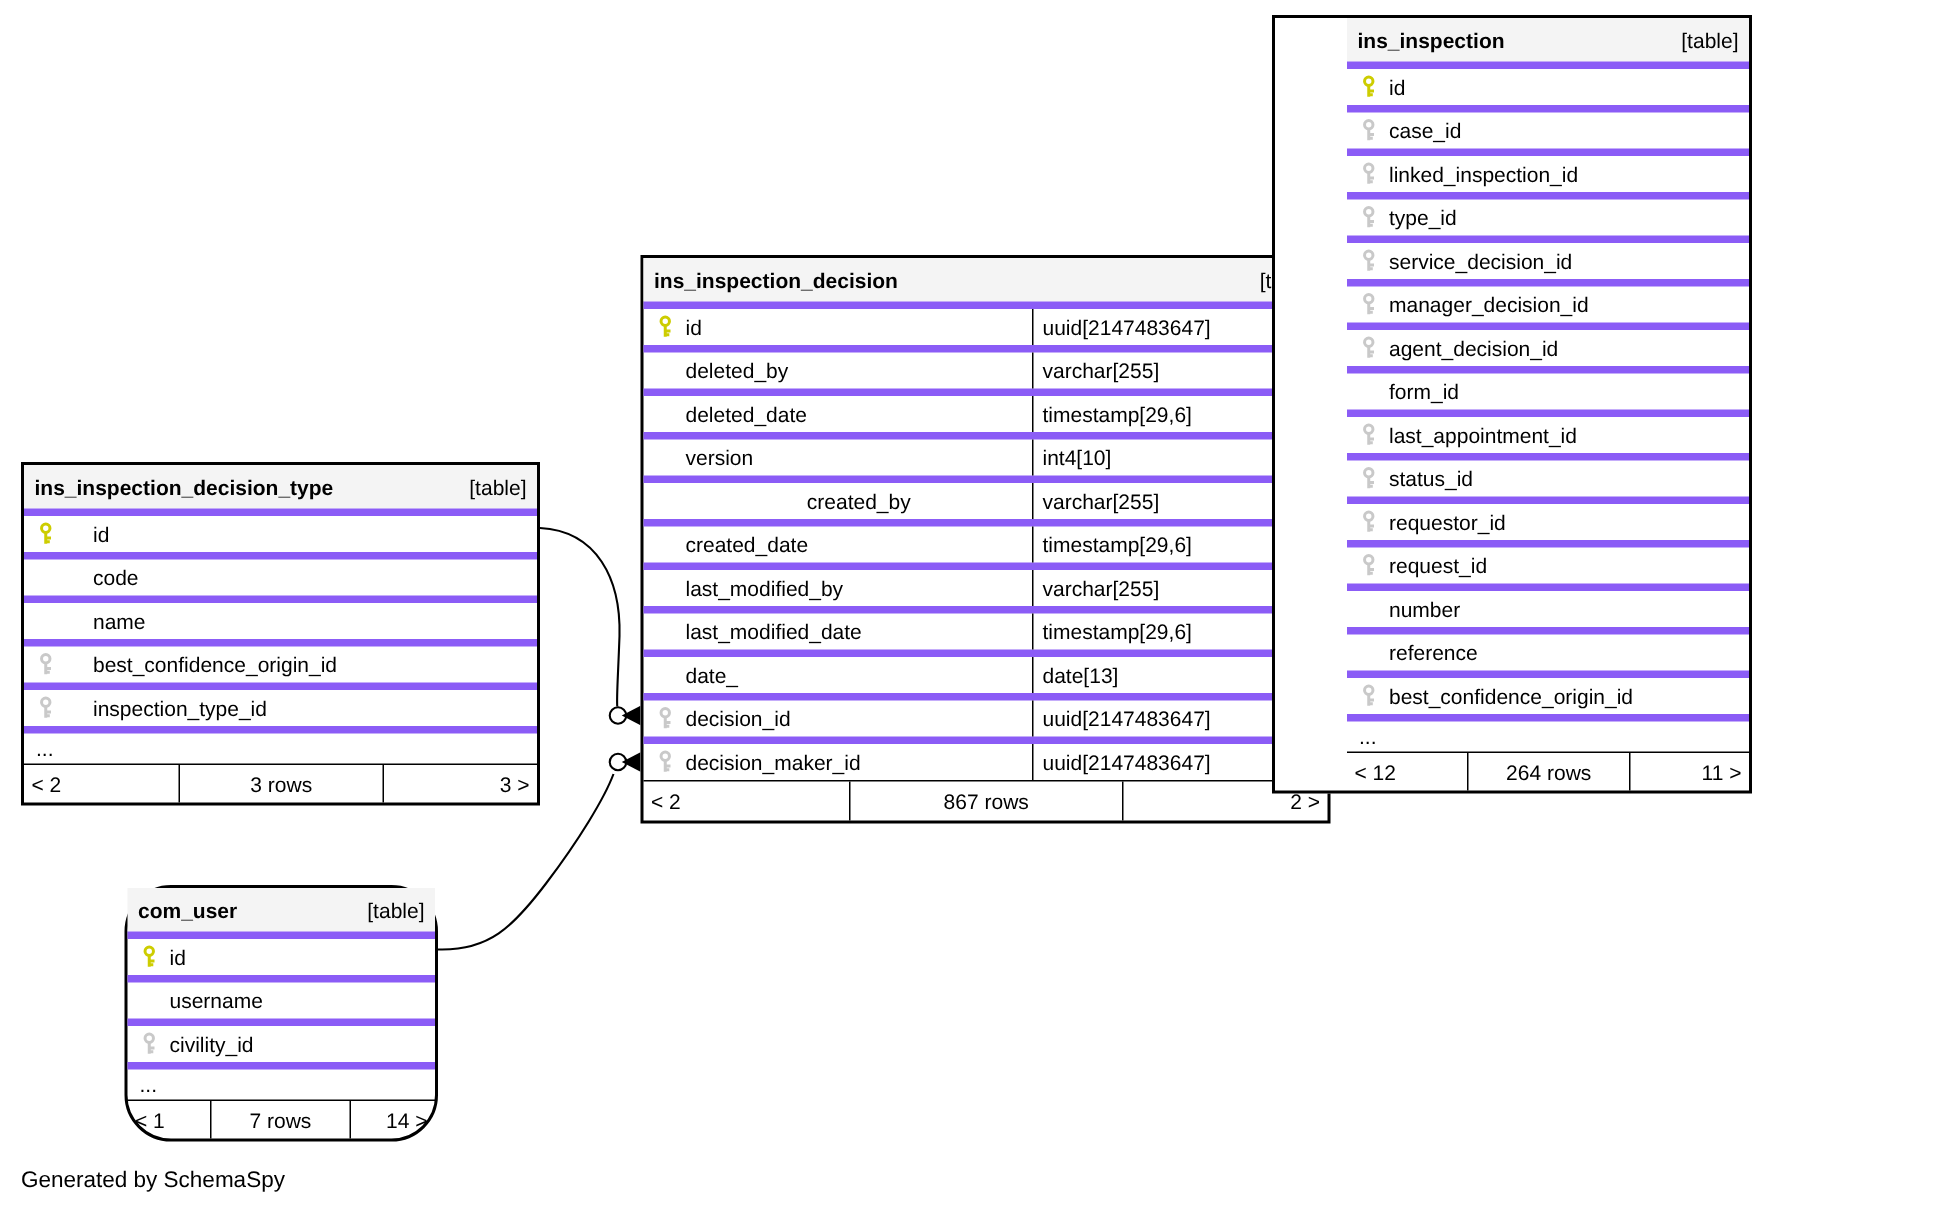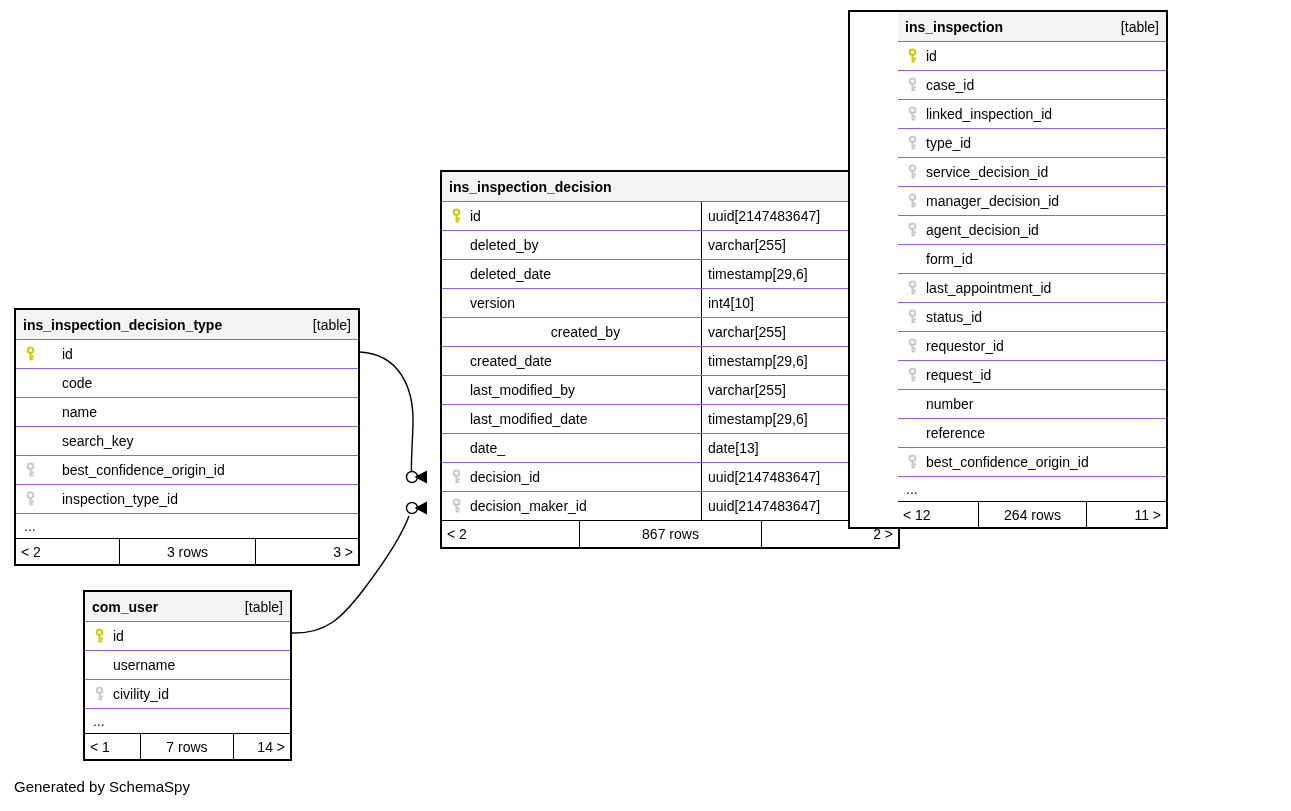--- a/index.html
+++ b/index.html
@@ -4,21 +4,21 @@
 <style>
   html,body{margin:0;padding:0;background:#ffffff;}
   .canvas{position:relative;width:1291px;height:811px;background:#ffffff;overflow:hidden;
           font-family:"Liberation Sans",sans-serif;color:#000;}
   .rels{position:absolute;left:0;top:0;z-index:1;pointer-events:none;}
   .tbl{position:absolute;z-index:2;background:#fff;border:2px solid #000;box-sizing:border-box;}
   .hdr{display:flex;justify-content:space-between;align-items:center;height:29px;
        background:#f4f4f4;padding:0 7px;}
   .tname{font-weight:bold;font-size:14px;}
   .badge{font-size:14px;}
-  .row{display:flex;align-items:center;height:29px;border-top:1px solid #8b5cf6;
+  .row{display:flex;align-items:center;height:29px;border-top:5px solid #8b5cf6;
        padding-left:8px;font-size:14px;box-sizing:border-box;}
   .row.ellipsis{height:25px;}
   .key{width:14px;height:16px;display:inline-flex;align-items:center;flex:0 0 14px;}
   .cname{margin-left:6px;white-space:nowrap;}
   .wide-gap .cname{margin-left:24px;}
   .namecell{display:flex;align-items:center;flex:0 0 251px;height:100%;}
   .ctype{border-left:1px solid #000;height:100%;display:flex;align-items:center;
          padding-left:6px;flex:1;white-space:nowrap;}
   .ftr{display:flex;border-top:1px solid #000;height:25px;font-size:14px;align-items:stretch;}
   .ftr span{display:flex;align-items:center;box-sizing:border-box;}
@@ -75,24 +75,20 @@
         </div>
         <div class="row">
           <span class="key "></span>
           <span class="cname">code</span>
         </div>
         <div class="row">
           <span class="key "></span>
           <span class="cname">name</span>
         </div>
         <div class="row">
-          <span class="key "></span>
-          <span class="cname">search_key</span>
-        </div>
-        <div class="row">
           <span class="key fk">
             <svg width="13" height="16" viewBox="0 0 13 16">
               <circle cx="6.5" cy="4.2" r="2.8" fill="none" stroke="currentColor" stroke-width="2"></circle>
               <path d="M6.5 7.2 V14.5 M6.5 10.6 H10 M6.5 13.2 H9.2" fill="none" stroke="currentColor" stroke-width="2"></path>
             </svg>
           </span>
           <span class="cname">best_confidence_origin_id</span>
         </div>
         <div class="row">
           <span class="key fk">
@@ -107,21 +103,21 @@
           <span>...</span>
         </div>
       </div>
     <div class="ftr">
       <span class="fl">&lt; 2</span>
       <span class="fc">3 rows</span>
       <span class="fr">3 &gt;</span>
     </div>
   </div>
 
-  <div class="tbl" style="left:440px;top:170px;width:460px;">
+  <div class="tbl" style="left:427px;top:170px;width:460px;">
     <div class="hdr">
       <span class="tname">ins_inspection_decision</span>
       <span class="badge">[table]</span>
     </div>
     <div>
         <div class="row" style="padding-left: 0px;">
           <span class="namecell" style="padding-left: 8px;">
             <span class="key pk">
               <svg width="13" height="16" viewBox="0 0 13 16">
                 <circle cx="6.5" cy="4.2" r="2.8" fill="none" stroke="currentColor" stroke-width="2"></circle>
@@ -350,21 +346,21 @@
           <span>...</span>
         </div>
       </div>
     <div class="ftr">
       <span class="fl">&lt; 12</span>
       <span class="fc">264 rows</span>
       <span class="fr">11 &gt;</span>
     </div>
   </div>
 
-  <div class="tbl narrowfoot" style="left:83px;top:590px;width:209px;">
+  <div class="tbl narrowfoot" style="left:83px;top:590px;width:209px;border-radius:31px;">
     <div class="hdr">
       <span class="tname">com_user</span>
       <span class="badge">[table]</span>
     </div>
     <div>
         <div class="row">
           <span class="key pk">
             <svg width="13" height="16" viewBox="0 0 13 16">
               <circle cx="6.5" cy="4.2" r="2.8" fill="none" stroke="currentColor" stroke-width="2"></circle>
               <path d="M6.5 7.2 V14.5 M6.5 10.6 H10 M6.5 13.2 H9.2" fill="none" stroke="currentColor" stroke-width="2"></path>

